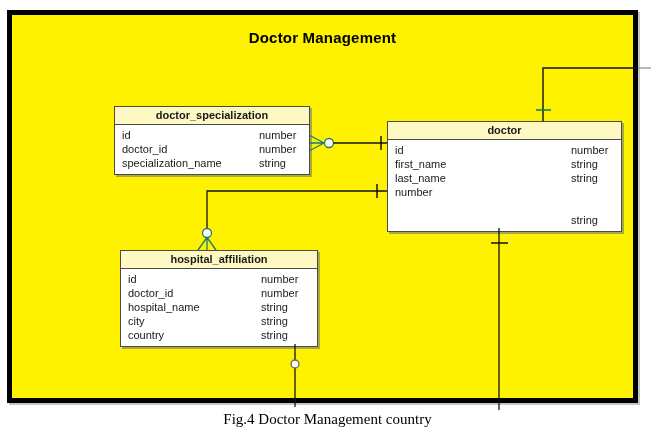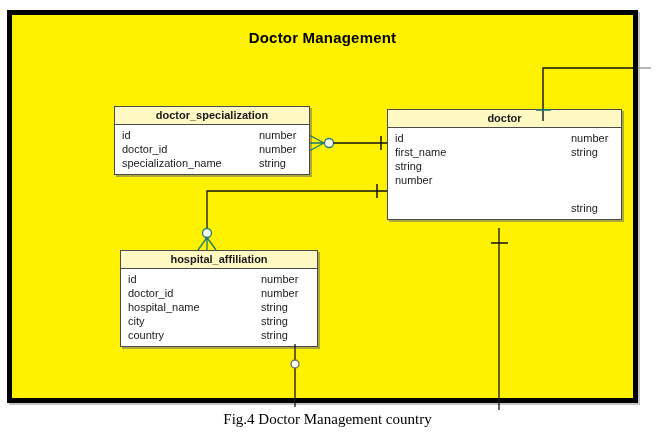--- a/index.html
+++ b/index.html
@@ -24,21 +24,21 @@
   .etable .thead{
     height:17px;line-height:17px;text-align:center;font-weight:bold;
     background:#fef9c3;border-bottom:1px solid #4a4a4a;
   }
   .etable .tbody{padding:3px 0 4px 0;border-radius:8px;}
   .etable .row{display:flex;height:14px;line-height:14px;padding-left:7px;}
   .etable .fname{flex:0 0 auto;white-space:nowrap;}
   .etable .ftype{flex:1;white-space:nowrap;}
   .t-ds{left:114px;top:106px;width:196px;}
   .t-ds .fname{width:137px;}
-  .t-doc{left:387px;top:109px;width:235px;}
+  .t-doc{left:387px;top:121px;width:235px;}
   .t-doc .fname{width:176px;}
   .t-ha{left:120px;top:250px;width:198px;}
   .t-ha .fname{width:133px;}
   .overlay{position:absolute;left:0;top:0;width:655px;height:436px;pointer-events:none;}
   .caption{
     position:absolute;left:0;top:411px;width:655px;text-align:center;
     font-family:"Liberation Serif",serif;font-size:15px;color:#000;
   }
 </style>
 </head>
@@ -73,20 +73,21 @@
     <div class="tbody">
       <div class="row">
         <span class="fname">id</span>
         <span class="ftype">number</span>
       </div>
       <div class="row">
         <span class="fname">first_name</span>
         <span class="ftype">string</span>
       </div>
       <div class="row">
+        <span class="fname">last_name</span>
         <span class="ftype">string</span>
       </div>
       <div class="row">
         <span class="ftype">number</span>
       </div>
       <div class="row">
         <span class="fname"></span>
         <span class="ftype"></span>
       </div>
       <div class="row">

